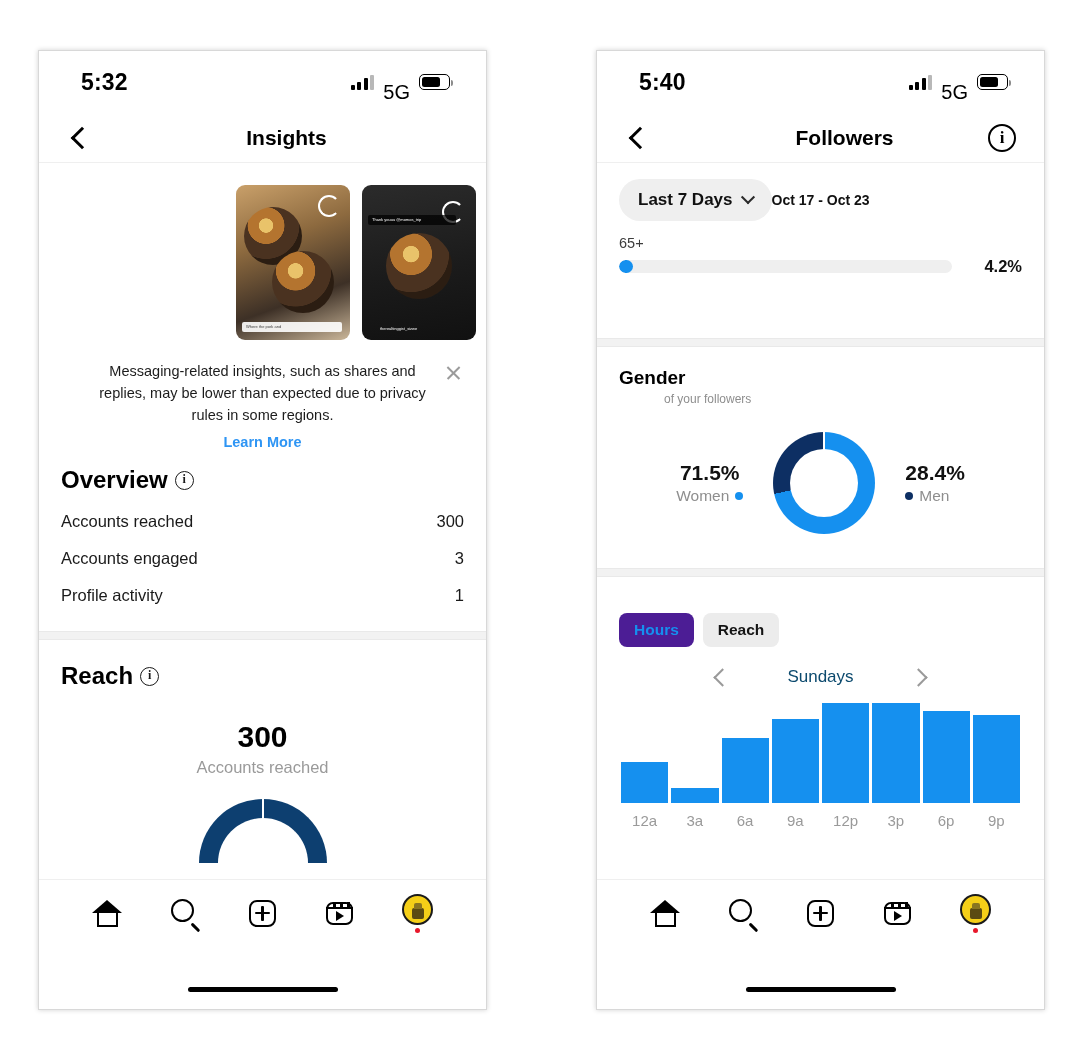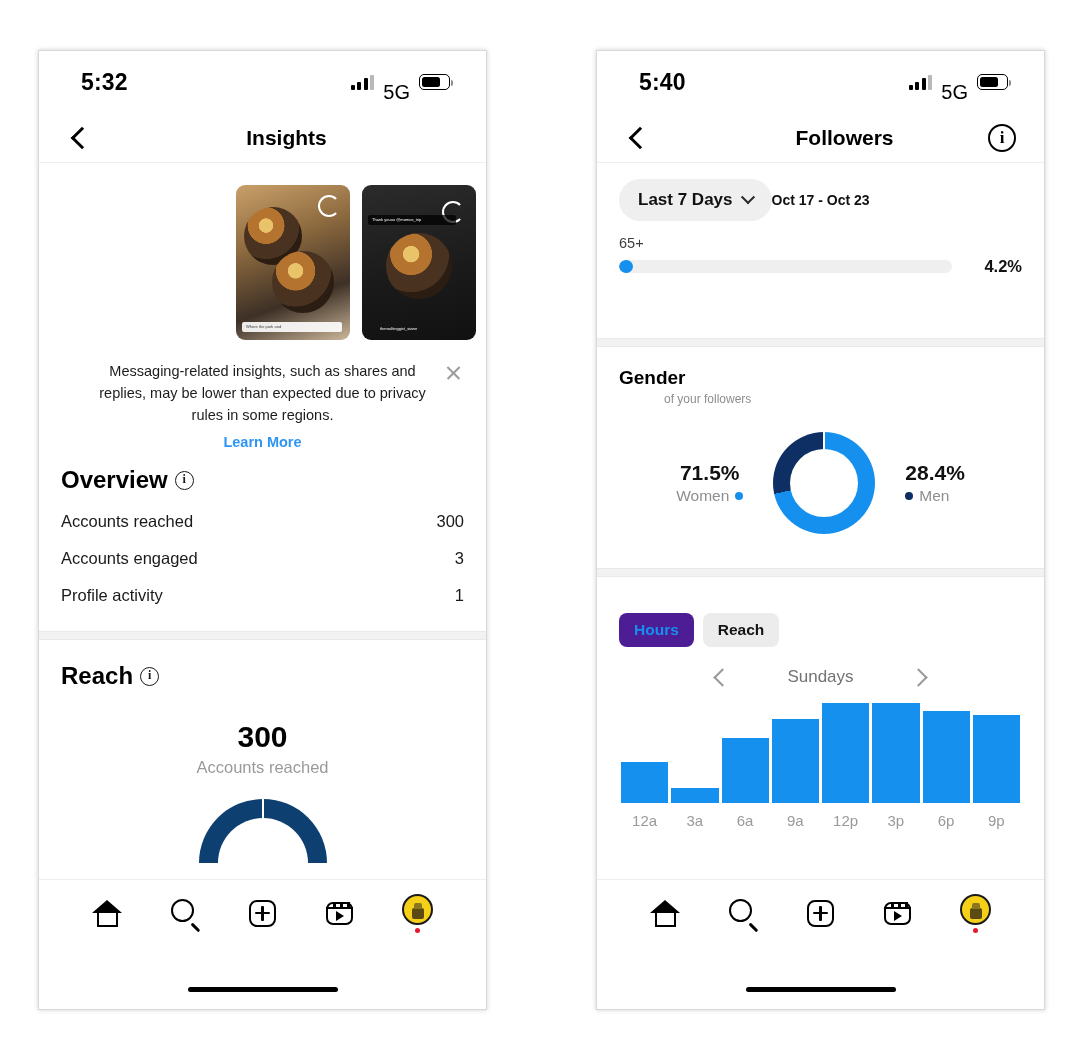--- a/index.html
+++ b/index.html
@@ -142,21 +142,21 @@
   .donut-gap { position:absolute; left:50px; top:0; width:2px; height:18px;
                background:#fff; z-index:2; }
 
   .mat-title { font-size:19px; font-weight:bold; color:#000; }
   .tabs { display:flex; gap:9px; margin-top:16px; }
   .tab { padding:8px 15px; border-radius:8px; font-size:15.5px; font-weight:bold; }
   .tab.active { background:#4c1d95; color:#1590ef; }
   .tab.idle { background:#ececec; color:#141414; }
   .day-nav { display:flex; align-items:center; justify-content:center; gap:58px;
              margin-top:20px; }
-  .day-nav .t { font-size:17px; color:#737373; }
+  .day-nav .t { font-size:17px; color:#0c4a6e; }
   .arr { width:13px; height:13px; border-right:2.4px solid #9a9a9a;
          border-bottom:2.4px solid #9a9a9a; }
   .arr.l { transform:rotate(135deg); }
   .arr.r { transform:rotate(-45deg); }
 
   .chart { display:flex; align-items:flex-end; gap:3px; height:100px;
            margin-top:16px; padding:0 2px; }
   .bcol { flex:1; display:flex; flex-direction:column; justify-content:flex-end;
           height:100%; }
   .bar { background:#1590ef; width:100%; }

